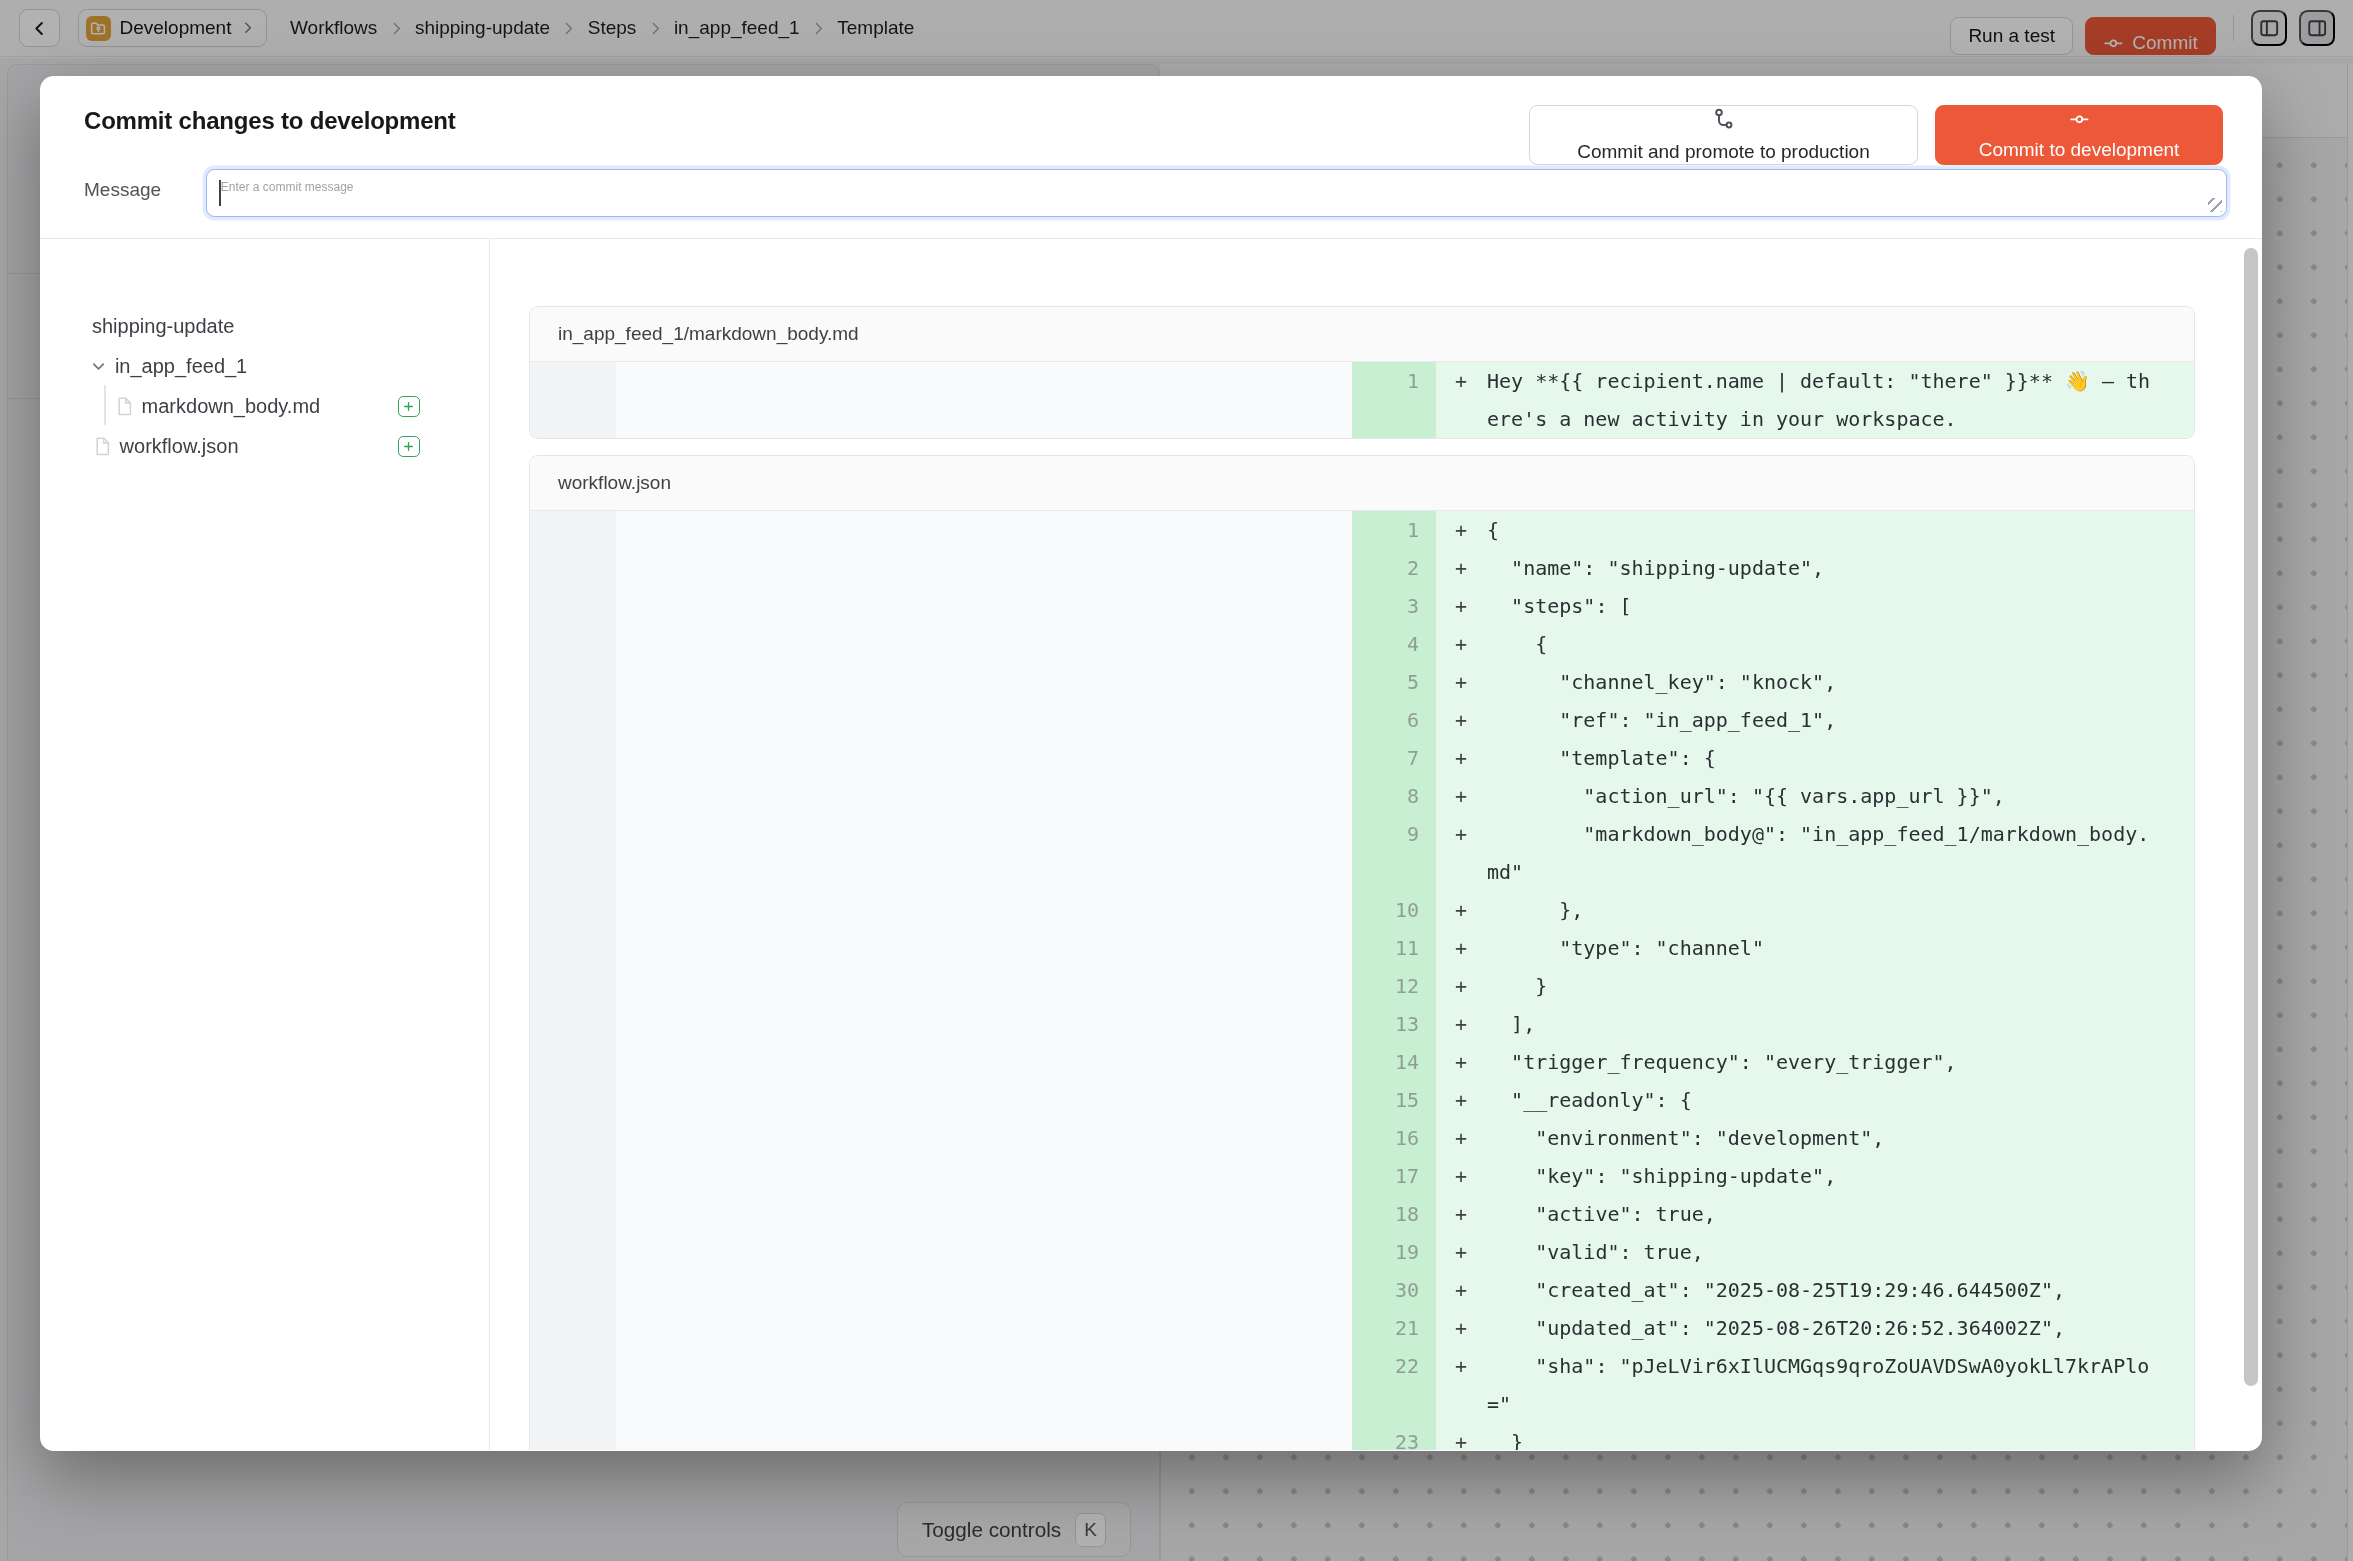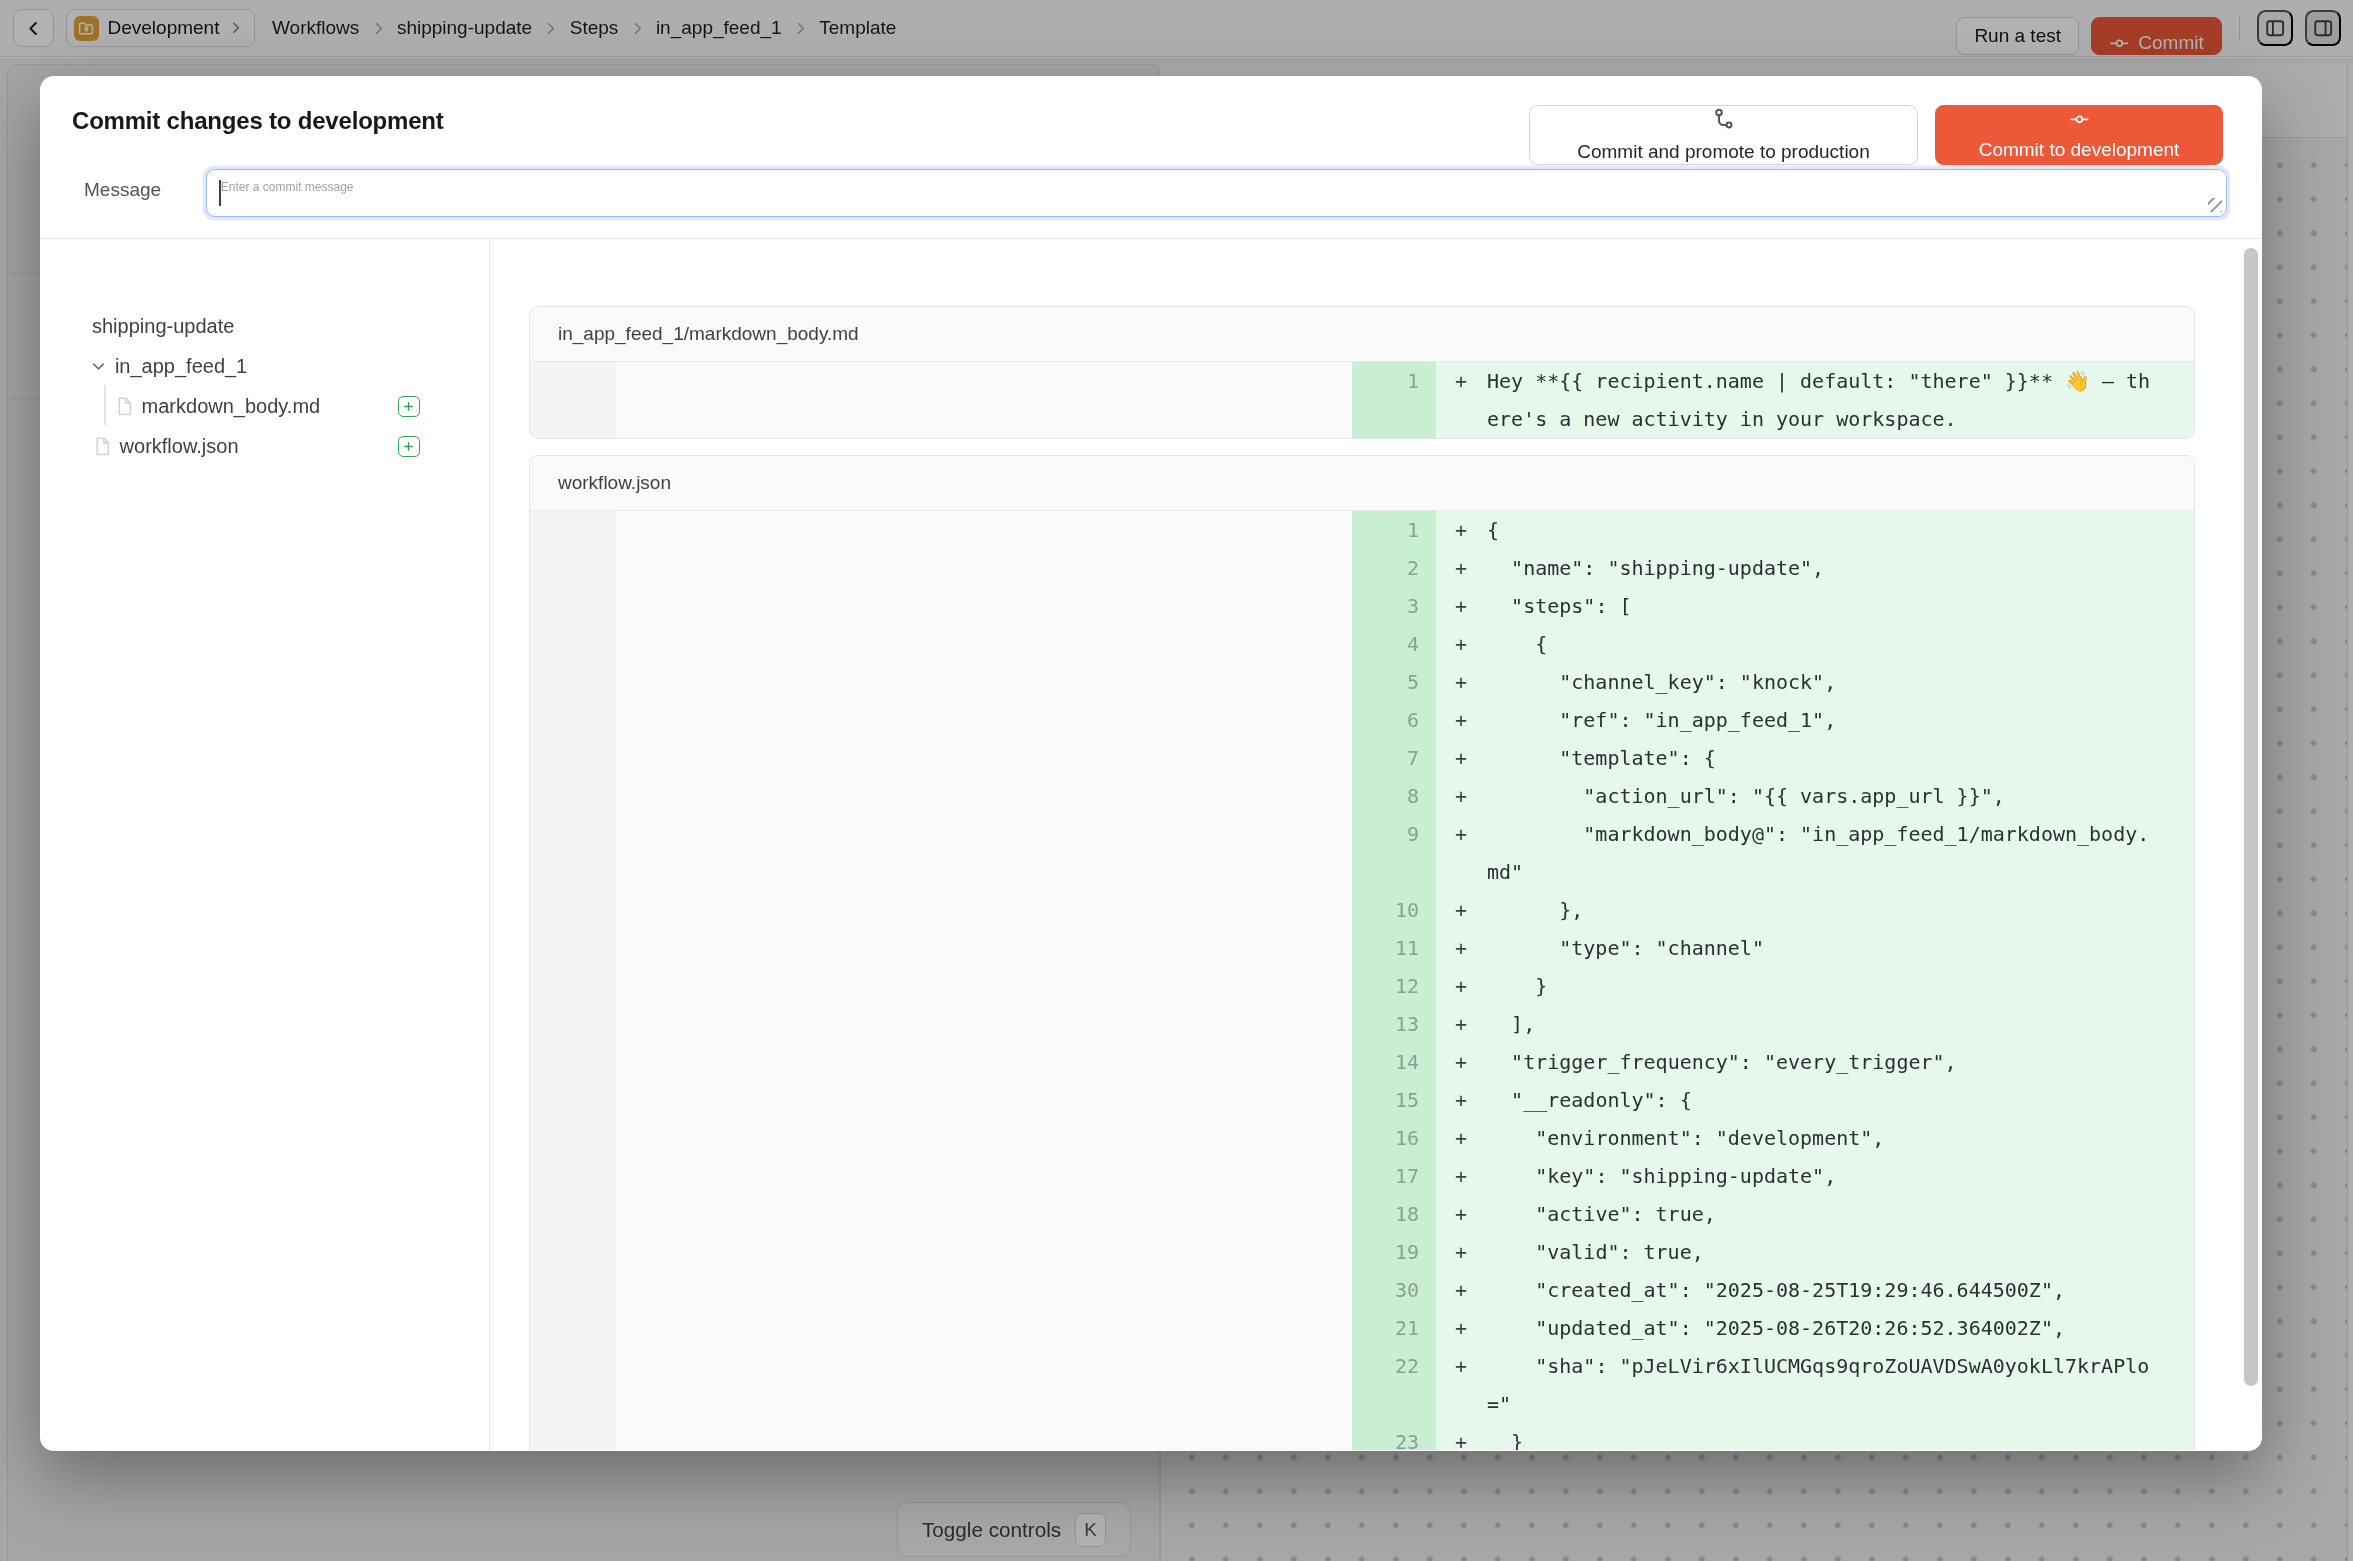--- a/index.html
+++ b/index.html
@@ -3,21 +3,21 @@
 <meta charset="utf-8">
 <style>
   * { margin:0; padding:0; box-sizing:border-box; }
   html,body { width:2354px; height:1562px; overflow:hidden; }
   body { font-family:"Liberation Sans", sans-serif; background:#fff; }
   .stage { position:relative; width:2354px; height:1562px; overflow:hidden; }
 
   
   .topbar { position:absolute; left:0; top:0; width:2354px; height:57px;
     background:#fafafa; border-bottom:0.9px solid #e4e4e7;
-    display:flex; align-items:center; padding:0 13px; gap:12px; z-index:1; }
+    display:flex; align-items:center; padding:0 19px; gap:18px; z-index:1; }
   .iconbtn { width:41px; height:38px; border:0.9px solid #d4d4d8; border-radius:8.6px;
     background:#fff; display:flex; align-items:center; justify-content:center; }
   .env-pill { height:38px; border:0.9px solid #d4d4d8; border-radius:8.6px; background:#fdfdfd;
     display:flex; align-items:center; gap:8.6px; padding:0 10.3px 0 6.9px; }
   .env-ic { width:25px; height:25px; border-radius:6px; background:#e2a53c;
     display:flex; align-items:center; justify-content:center; }
   .env-label { font-size:19px; color:#18181b; font-weight:500; }
   .crumbs { display:flex; align-items:center; gap:10.3px; margin-left:5.2px; }
   .crumb { font-size:19px; color:#1f1f23; font-weight:500; }
   .topbar-right { margin-left:auto; display:flex; align-items:center; gap:12px; }
@@ -50,21 +50,21 @@
     display:flex; align-items:center; justify-content:center; font-size:19px; color:#52525b; }
 
   
   .overlay { position:absolute; inset:0; background:rgba(0,0,0,0.30); z-index:40; }
 
   
   .modal { position:absolute; left:40px; top:76px; width:2222px; height:1375px;
     background:#fff; border-radius:13.8px; box-shadow:0 26px 69px rgba(0,0,0,0.35);
     z-index:60; overflow:hidden; }
   .modal-header { position:relative; height:163px; border-bottom:0.9px solid #e9e9ec; }
-  .modal-title { position:absolute; left:32px; top:31px; font-size:24px; font-weight:700; color:#18181b; letter-spacing:-0.2px; }
+  .modal-title { position:absolute; left:44px; top:31px; font-size:24px; font-weight:700; color:#18181b; letter-spacing:-0.2px; }
   .mh-btn { position:absolute; top:29px; height:60px; border-radius:8.6px; font-size:19px; font-weight:500;
     display:flex; align-items:center; justify-content:center; gap:10.3px;flex-direction:column; }
   .mh-promote { left:1489px; width:389px; background:#fff; border:0.9px solid #d4d4d8; color:#27272a; }
   .mh-commit { left:1895px; width:288px; background:#ed5838; border:0.9px solid #ed5838; color:#fff; }
   .msg-label { position:absolute; left:44px; top:103px; font-size:19px; color:#52525b; }
   .msg-wrap { position:absolute; left:166px; top:93px; width:2021px; height:48px; }
   .msg-input { width:100%; height:100%; border:1.7px solid #9db7f7; border-radius:8.6px; resize:none;
     box-shadow:0 0 0 3.4px rgba(157,183,247,0.30); outline:none;
     font-family:"Liberation Sans",sans-serif; font-size:12px; color:#18181b;
     padding:10.3px 13.8px; }

